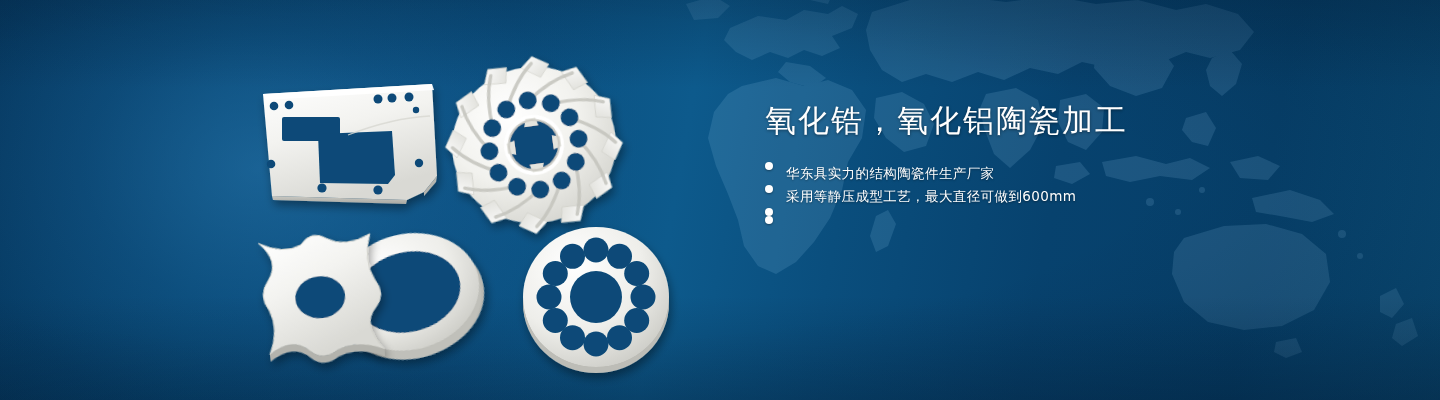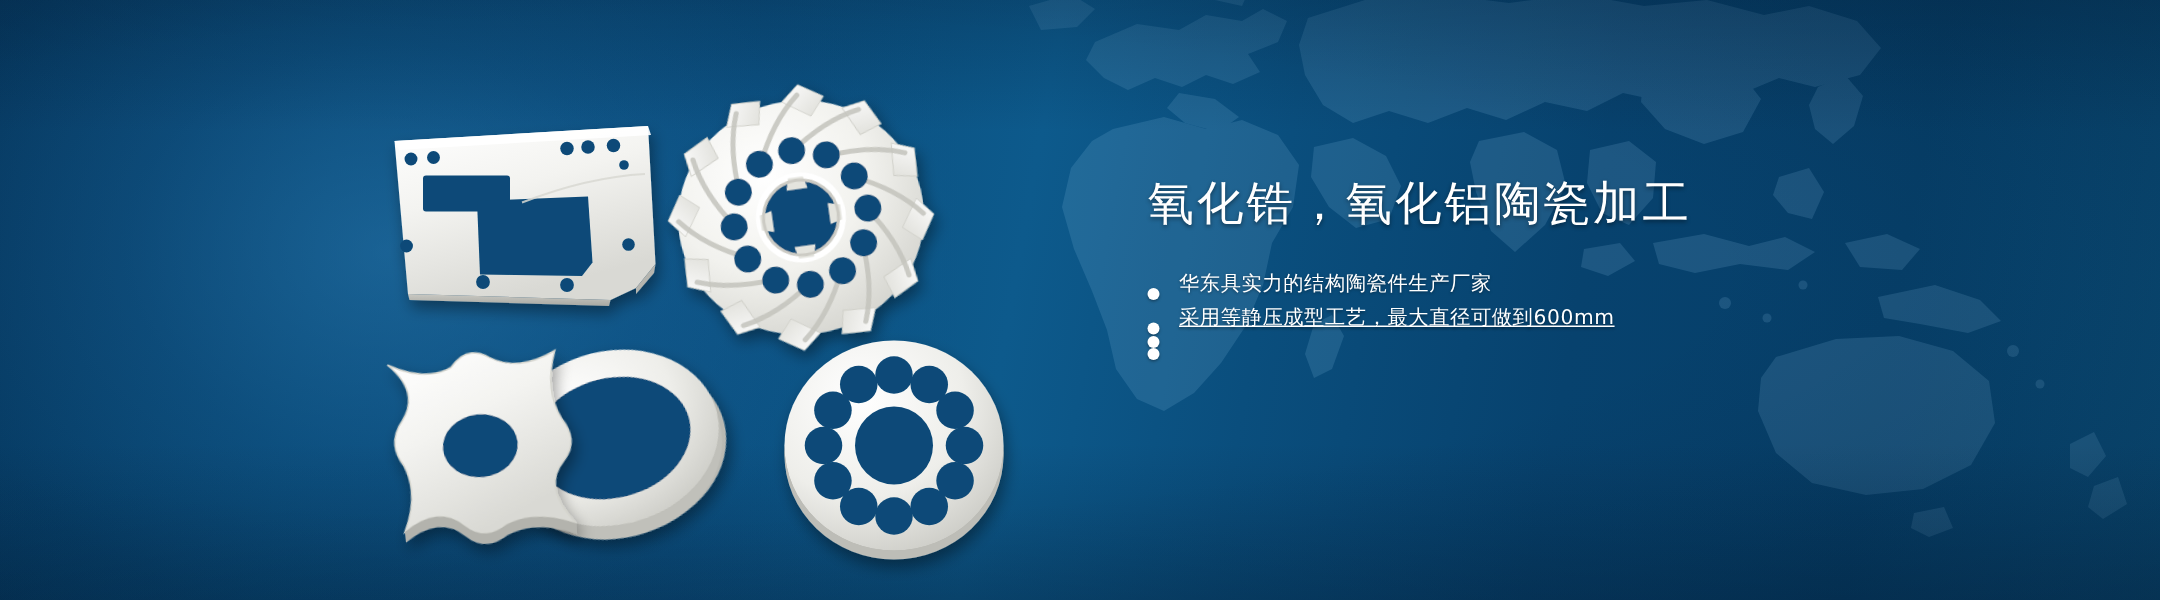--- a/index.html
+++ b/index.html
@@ -89,49 +89,49 @@
     width: 720px;
     height: 400px;
     pointer-events: none;
   }
   .products svg { width: 100%; height: 100%; display: block; }
 
   
   .copy {
     position: absolute;
     left: 765px;
-    top: 116px;
+    top: 100px;
     width: 620px;
   }
   .headline {
     color: #ffffff;
     font-size: 31px;
     line-height: 40px;
     letter-spacing: 2px;
     font-weight: 400;
     text-shadow: 0 1px 3px rgba(0,0,0,0.45);
     margin: 0 0 22px 0;
     white-space: nowrap;
   }
   .bullets {
     list-style: none;
     margin: 0;
     padding: 0;
   }
   .bullets li {
     display: flex;
-    align-items: flex-end;
+    align-items: flex-start;
     color: #ffffff;
     font-size: 13.5px;
     line-height: 22.4px;
     letter-spacing: 0.4px;
     margin: 0;
     text-shadow: 0 1px 2px rgba(0,0,0,0.40);
   }
-  .bullets li + li { margin-top: 0.5px; text-decoration: underline; }
+  .bullets li + li { margin-top: 0.5px; }
   .dot {
     flex: 0 0 auto;
     width: 8px;
     height: 8px;
     border-radius: 50%;
     background: #ffffff;
     margin-right: 13px;
     box-shadow: 0 1px 2px rgba(0,0,0,0.35);
   }
   .btext { white-space: nowrap; }

